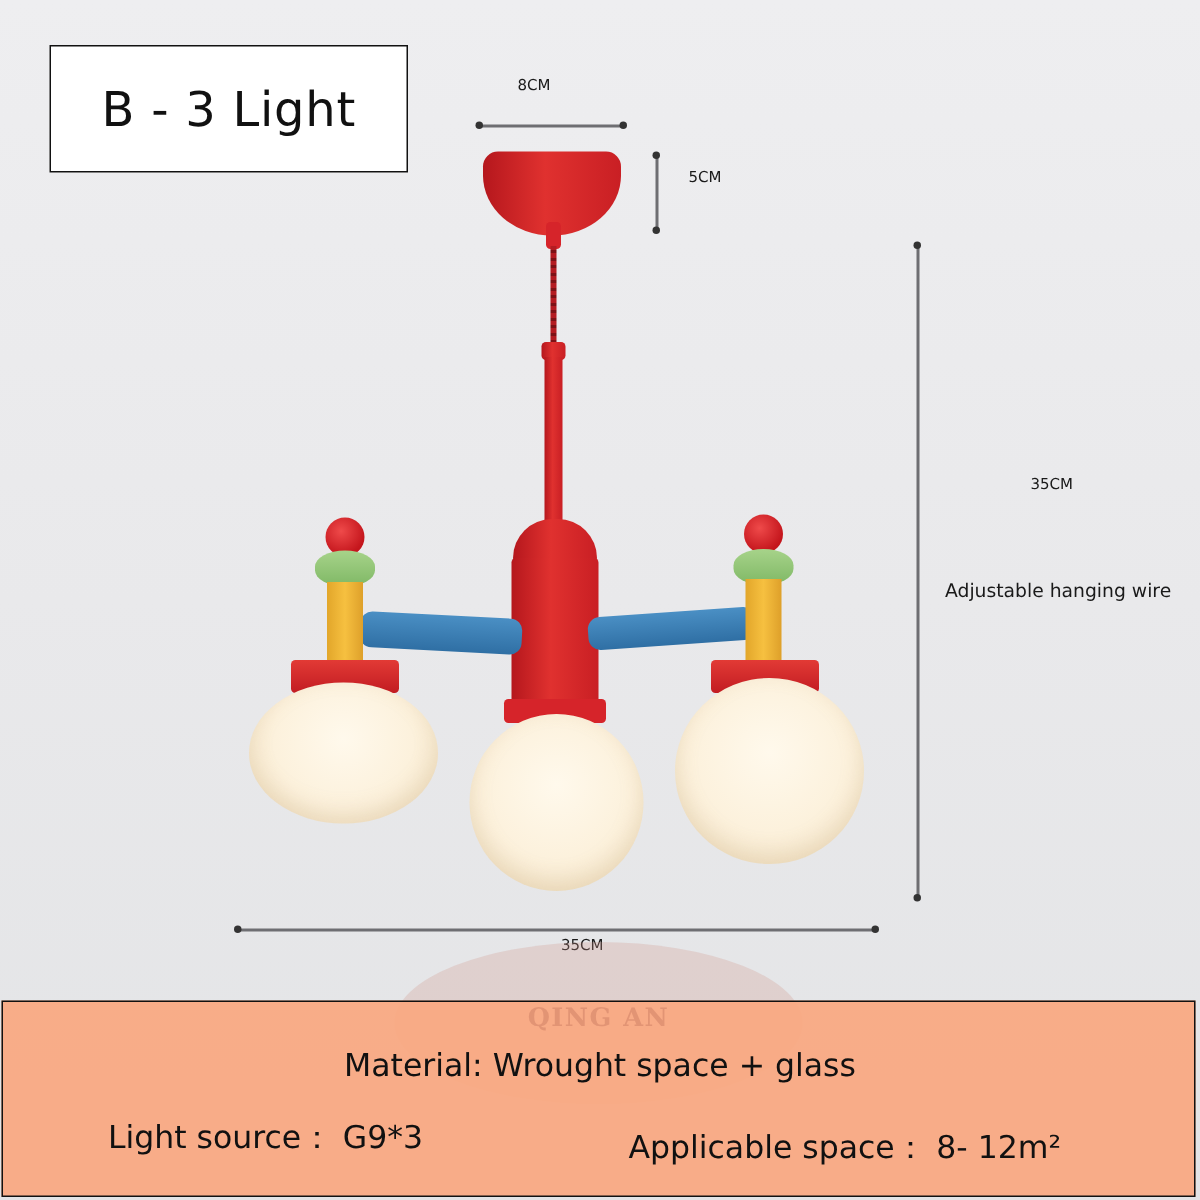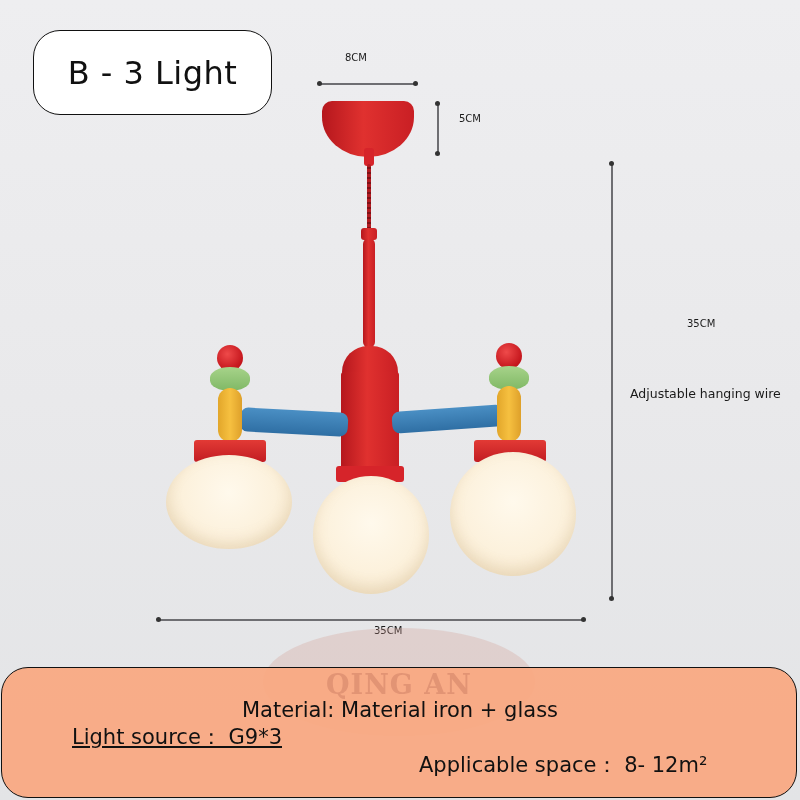--- a/index.html
+++ b/index.html
@@ -1,15 +1,15 @@
 <!DOCTYPE html>
 <html><head>
   <meta charset="utf-8">
   <style>
-    * { box-sizing: border-box; margin: 0; padding: 0; border-radius: 27px; }
+    * { box-sizing: border-box; margin: 0; padding: 0; }
     html, body { width: 800px; height: 800px; overflow: hidden; }
     body {
       position: relative;
       background: linear-gradient(180deg, #eeeef0 0%, #e9e9eb 50%, #e3e4e6 100%);
       font-family: "DejaVu Sans", "Liberation Sans", sans-serif;
       color: #111;
     }
     .abs { position: absolute; }
 
     
@@ -44,21 +44,21 @@
 
     
     .wm-ellipse {
       left: 263px; top: 628px; width: 272px; height: 108px;
       border-radius: 50%;
       background: rgba(210, 150, 140, 0.28);
     }
     .wm-text {
       left: 263px; top: 669px; width: 272px; text-align: center;
       font-family: "DejaVu Serif", "Liberation Serif", serif;
-      font-size: 27px; font-weight: bold; letter-spacing: 1px;
+      font-size: 17px; font-weight: bold; letter-spacing: 1px;
       color: rgba(200, 120, 95, 0.45);
     }
 
     
     .spec-panel {
       left: 1px; top: 667px; width: 796px; height: 131px;
       background: rgba(250, 168, 128, 0.93);
       border: 1.5px solid #111;
     }
     .spec-line { font-size: 21px; color: #111; white-space: nowrap; }
@@ -120,15 +120,15 @@
   <div class="abs green-ring" style="left:489px; top:366px; width:40px; height:24px;"></div>
   <div class="abs yellow-post" style="left:497px; top:386px; width:24px; height:56px;"></div>
   <div class="abs cup" style="left:474px; top:440px; width:72px; height:22px;"></div>
   <div class="abs globe" style="left:450px; top:452px; width:126px; height:124px;"></div>
 </div>
 
 <div class="abs wm-ellipse"></div>
 
 <div class="abs spec-panel"></div>
 <div class="abs wm-text">QING AN</div>
-<div class="abs spec-line" style="left:0; top:698px; width:800px; text-align:center;">Material: Material iron + glass</div>
-<div class="abs spec-line" style="left:72px; top:723px;text-decoration:underline;">Light source：  G9*3</div>
+<div class="abs spec-line" style="left:0; top:698px; width:800px; text-align:center;">Material: Wrought space + glass</div>
+<div class="abs spec-line" style="left:72px; top:744px;">Light source：  G9*3</div>
 <div class="abs spec-line" style="left:419px; top:711px;margin-top:40px;">Applicable space：  8- 12m²</div>
 
 </body></html>

